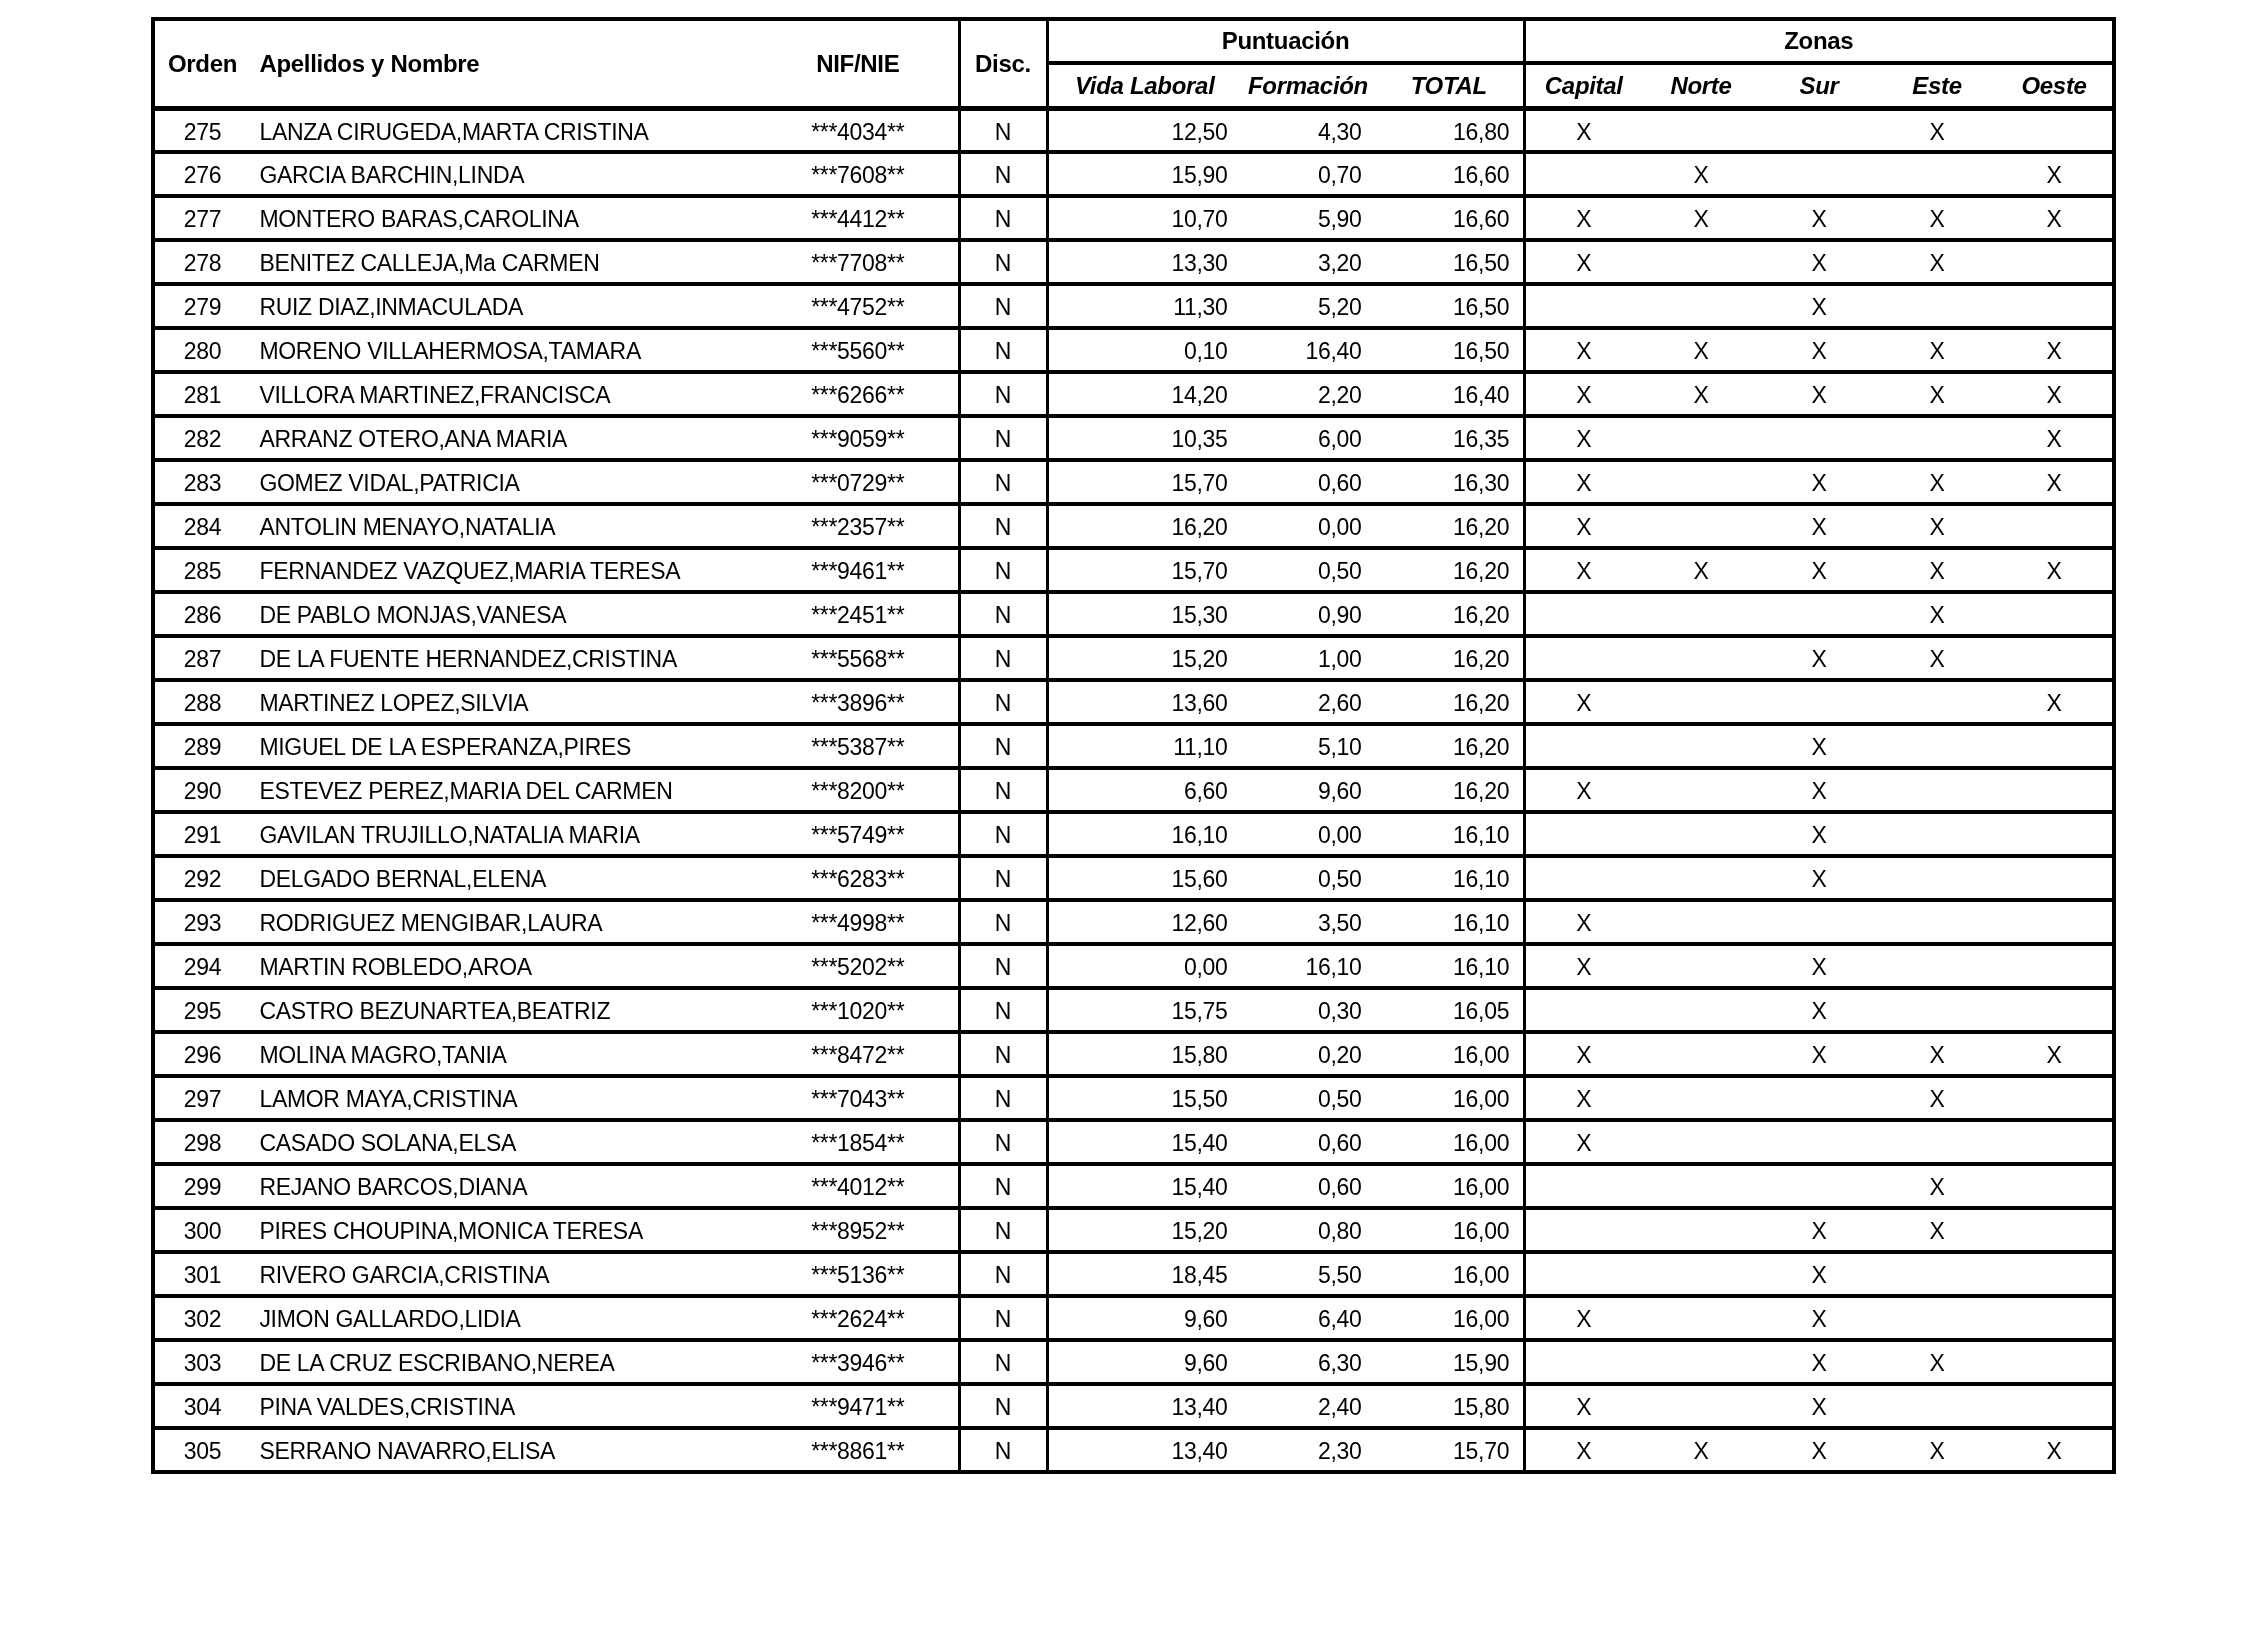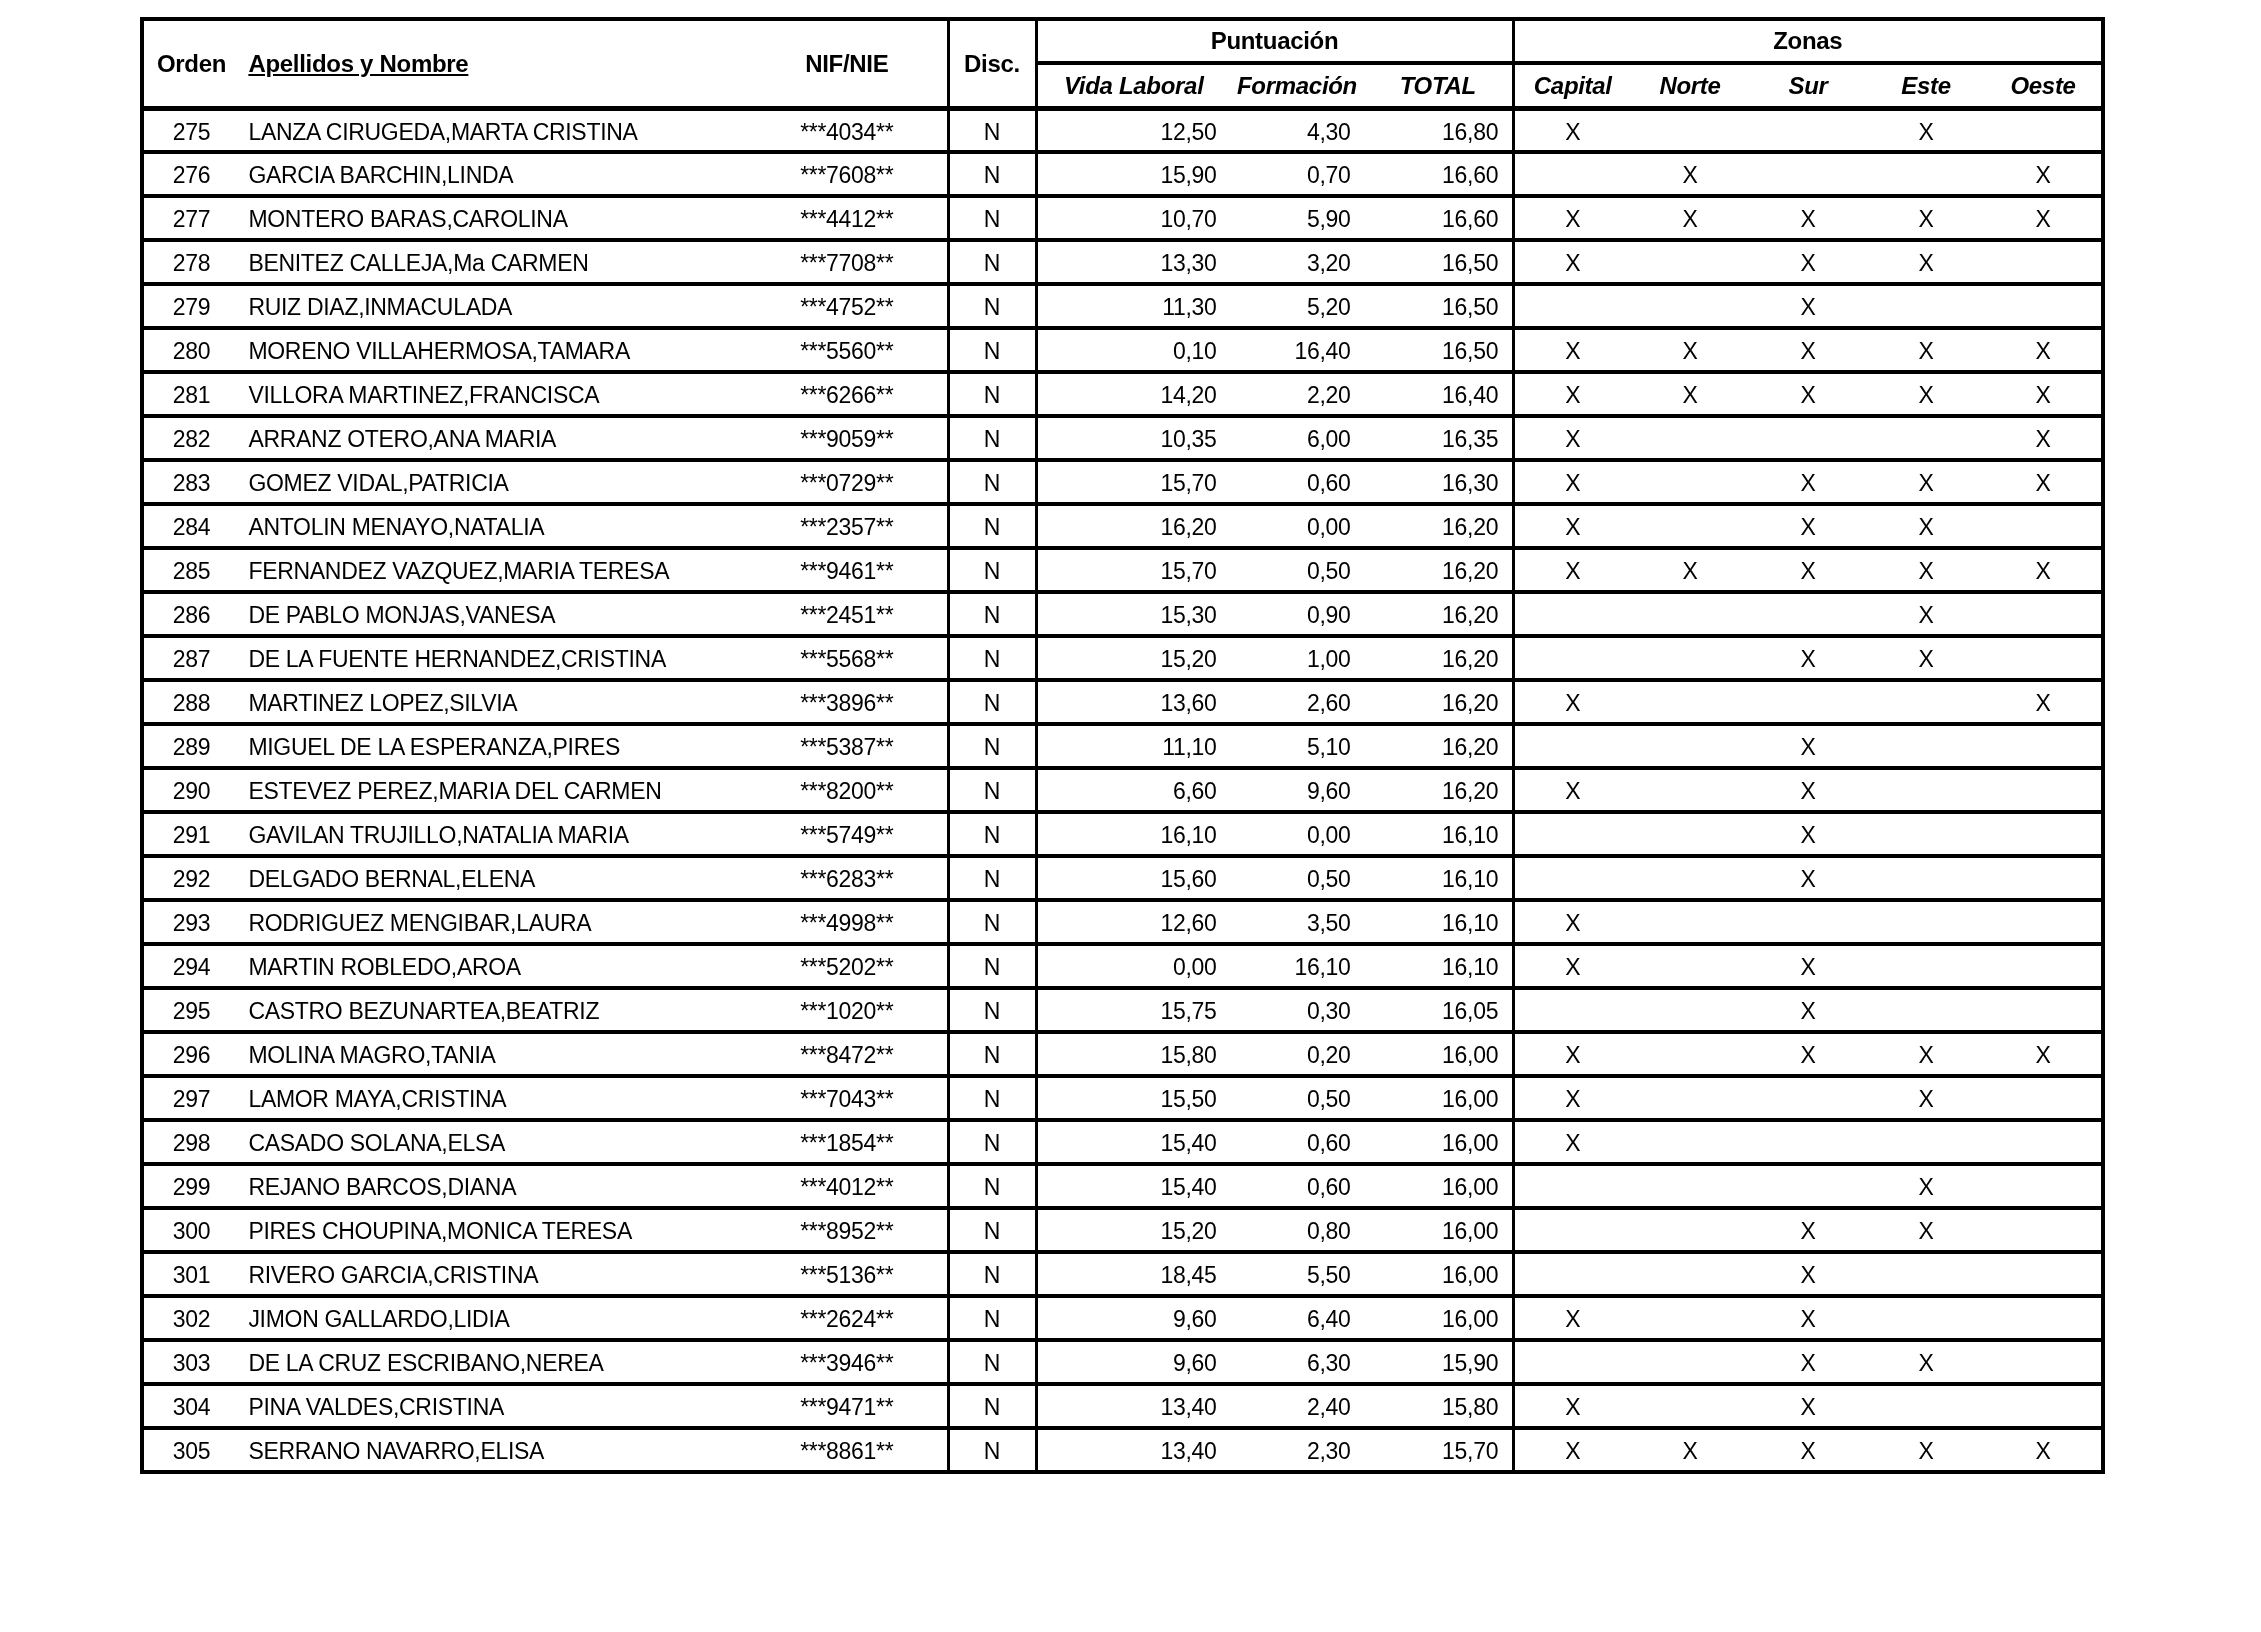--- a/index.html
+++ b/index.html
@@ -13,21 +13,21 @@
   }
   .sheet {
     position: relative;
     width: 2261px;
     height: 1632px;
     background: #ffffff;
     overflow: hidden;
   }
   table.listado {
     position: absolute;
-    left: 140px;
+    left: 151px;
     top: 17.4px;
     width: 1642px;
     border-collapse: collapse;
     table-layout: fixed;
     border: 4.7px solid #000;
     color: #000;
   }
   th, td {
     margin: 0;
     overflow: hidden;
@@ -38,21 +38,21 @@
     font-weight: bold;
     font-size: 24px;
     letter-spacing: -0.3px;
     vertical-align: middle;
     text-align: center;
     padding: 0;
   }
   thead tr.h1 { height: 44px; }
   thead tr.h2 { height: 45px; font-style: italic; }
   th.group { border-bottom: 4px solid #000; }
-  th.name-col { text-align: left; padding-left: 9.4px; text-decoration: underline; }
+  th.name-col { text-align: left; padding-left: 9.4px; }
   thead th.hdr-bottom { border-bottom: 5.4px solid #000; }
   
   .bl { border-left: 3.3px solid #000; }
   
   tbody tr { height: 44px; border-bottom: 4px solid #000; }
   tbody td {
     font-size: 23px;
     letter-spacing: -0.3px;
     vertical-align: top;
     padding-top: 8.7px;

